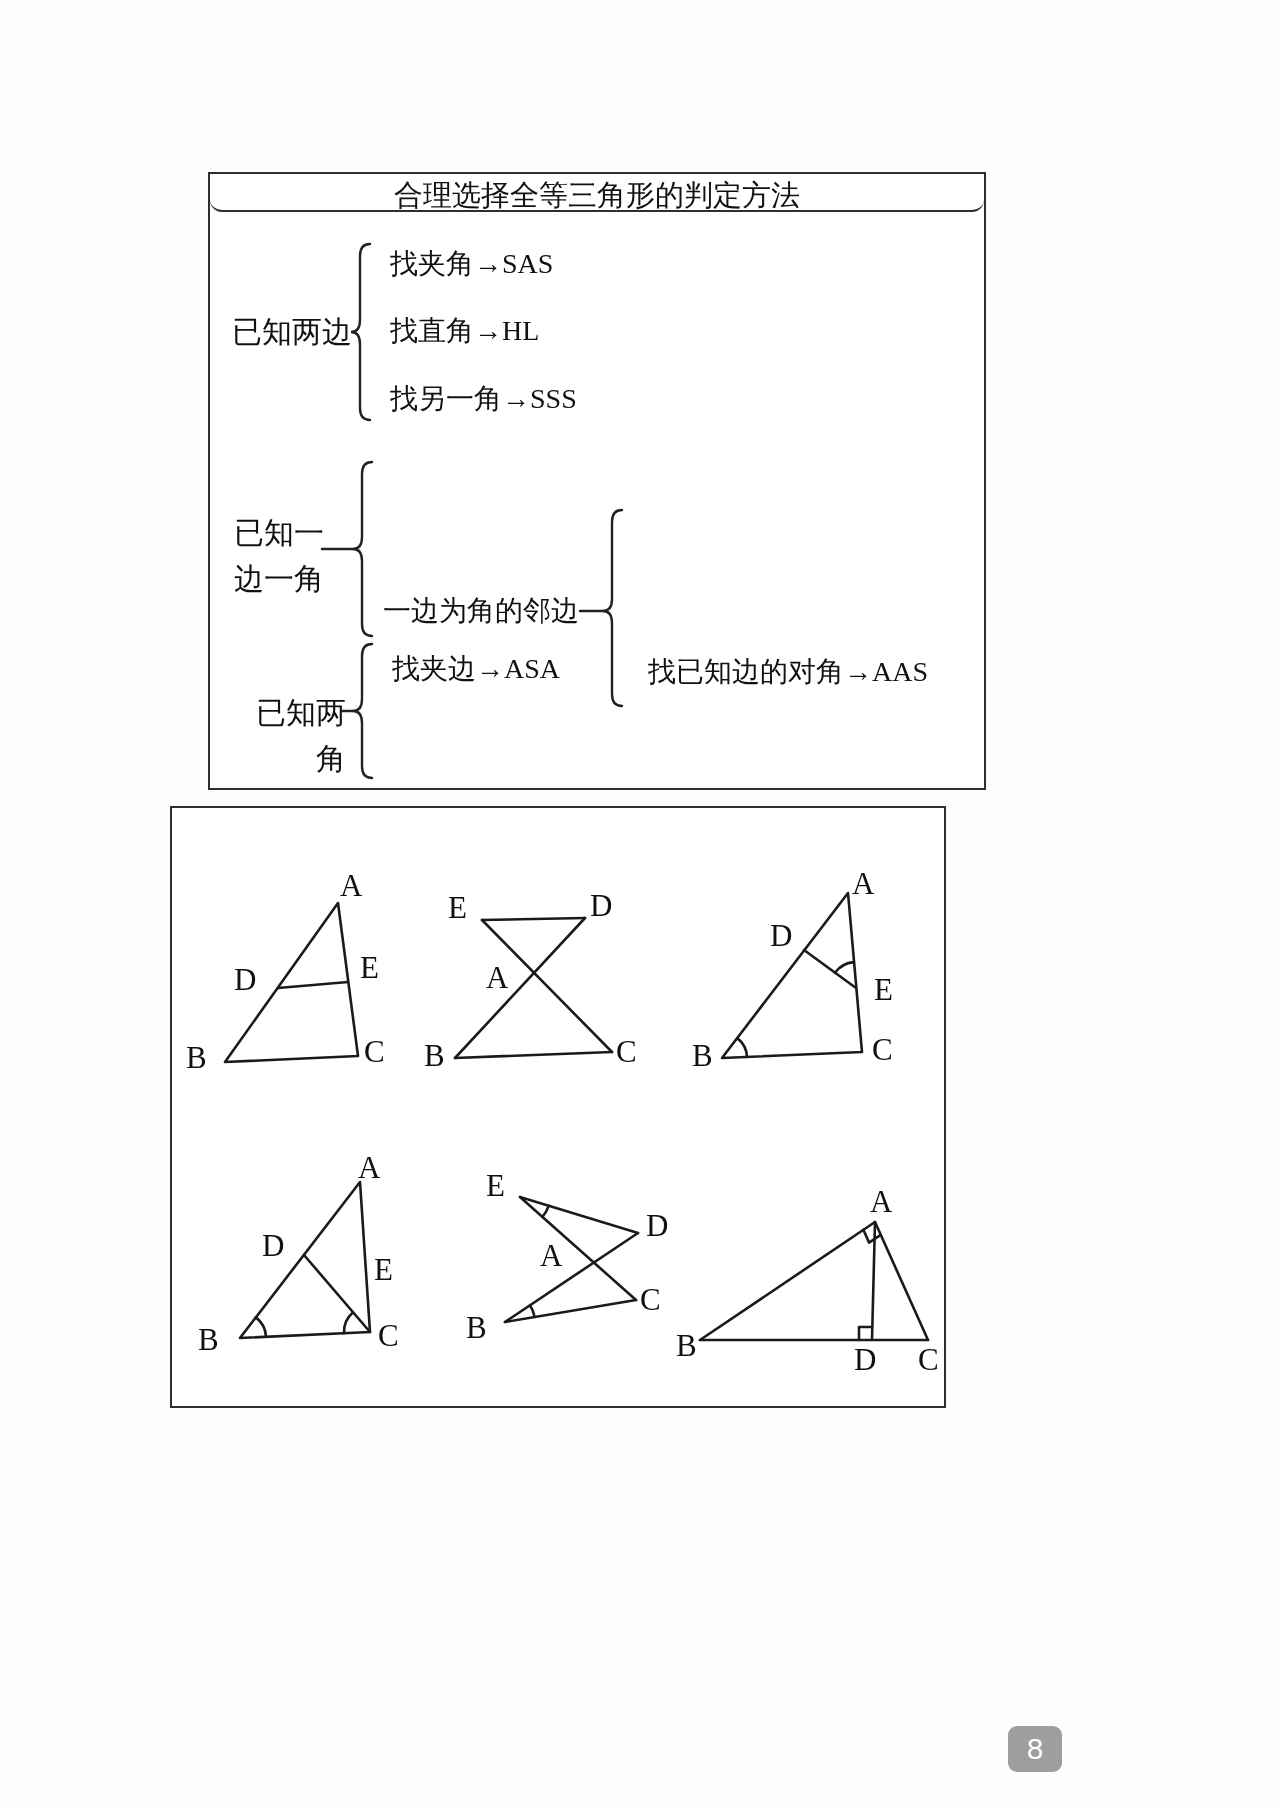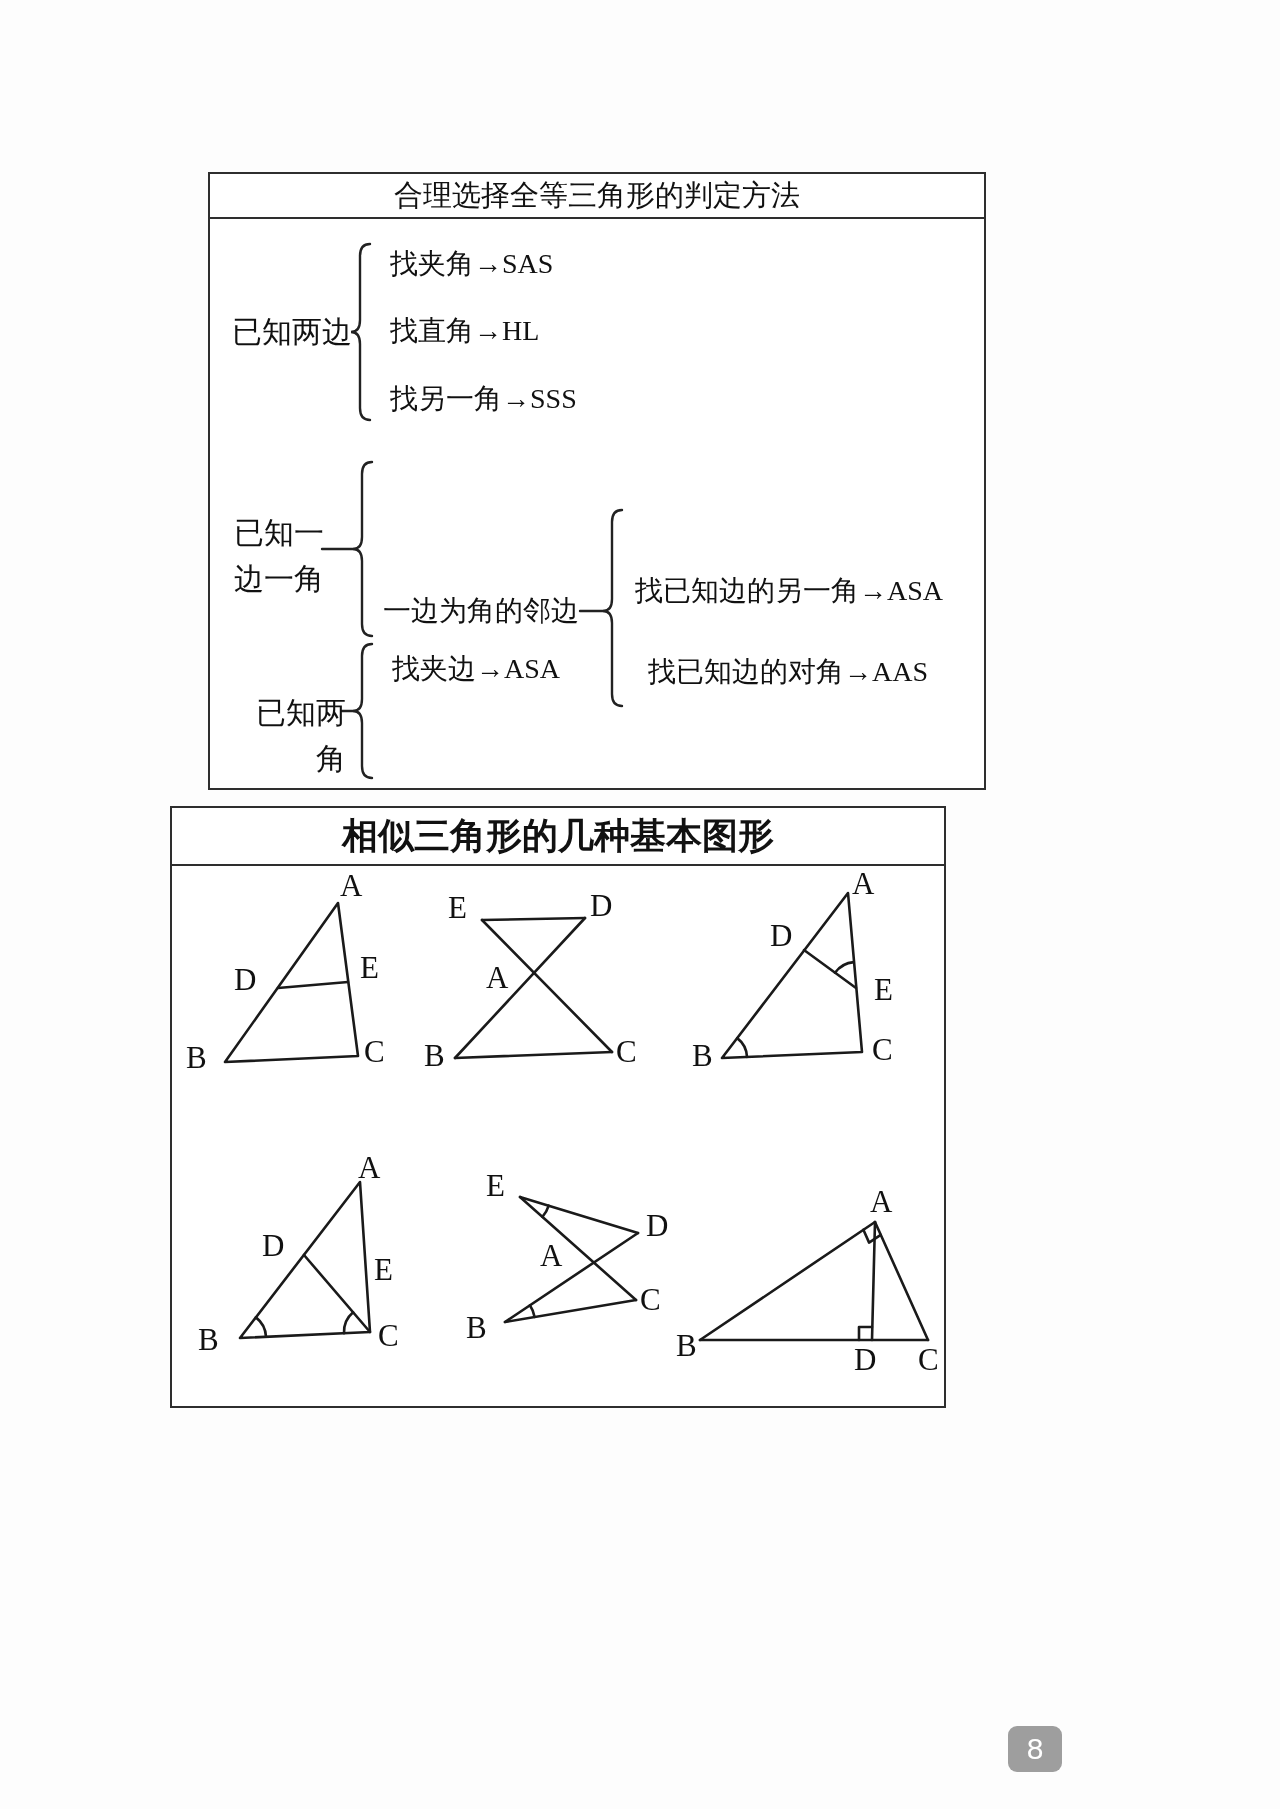--- a/index.html
+++ b/index.html
@@ -1,21 +1,21 @@
 <!DOCTYPE html>
 <html><head>
 <meta charset="utf-8">
 <style>
   * { margin:0; padding:0; box-sizing:border-box; }
   body { background:#ffffff; }
   .canvas { position:relative; width:1280px; height:1809px; background:#fdfdfd; font-family:"Liberation Serif", serif; color:#111; overflow:hidden; }
   .box { position:absolute; background:#fff; border:2px solid #2e2e2e; }
   .box-title { position:absolute; left:0; right:0; top:0; text-align:center; border-bottom:2px solid #2e2e2e; white-space:nowrap; overflow:hidden; }
   .congruent-box { left:208px; top:172px; width:778px; height:618px; }
-  .congruent-box .box-title { height:45px; line-height:43px; font-size:29px; }
+  .congruent-box .box-title { height:38px; line-height:43px; font-size:29px;border-radius:12px; }
   .similar-box { left:170px; top:806px; width:776px; height:602px; }
   .similar-box .box-title { height:58px; line-height:56px; font-size:36px; font-weight:bold; }
   .layer { position:absolute; left:0; top:0; width:100%; height:100%; }
   svg.layer { pointer-events:none; }
   .lbl { position:absolute; font-size:30px; line-height:32px; white-space:nowrap; }
   .lbl2 { position:absolute; font-size:30px; line-height:46px; text-align:right; width:96px; }
   .leaf { position:absolute; font-size:28px; line-height:36px; white-space:nowrap; }
   .pt { position:absolute; font-size:31px; line-height:31px; white-space:nowrap; }
   .stroke { stroke:#1a1a1a; stroke-width:2.6; fill:none; stroke-linecap:round; stroke-linejoin:round; }
   .brace { stroke:#222; stroke-width:2.4; fill:none; stroke-linecap:round; }
@@ -43,32 +43,30 @@
     <div class="lbl" style="left:22px; top:142px">已知两边</div>
     <div class="leaf" style="left:180px; top:72px">找夹角→SAS</div>
     <div class="leaf" style="left:180px; top:139px">找直角→HL</div>
     <div class="leaf" style="left:180px; top:207px">找另一角→SSS</div>
 
     <div class="lbl2" style="left:18px; top:336px">
       <div>已知一</div>
       <div>边一角</div>
     </div>
     <div class="leaf" style="left:173px; top:419px">一边为角的邻边</div>
-    <div class="leaf" style="left:425px; top:399px">找已知边的另一角→ASA</div>
     <div class="leaf" style="left:438px; top:480px">找已知边的对角→AAS</div>
 
     <div class="lbl2" style="left:40px; top:516px">
       <div>已知两</div>
       <div>角</div>
     </div>
     <div class="leaf" style="left:182px; top:477px">找夹边→ASA</div>
   </section>
 
   <section class="box similar-box">
-    <header class="box-title">相似三角形的几种基本图形</header>
 
     <svg class="layer" viewBox="0 0 772 598">
 
       <g class="stroke">
         <polygon points="166,95 53,254 186,248"></polygon>
         <line x1="106" y1="180" x2="176" y2="174"></line>
       </g>
 
       <g class="stroke">
         <line x1="310" y1="112" x2="413" y2="110"></line>

